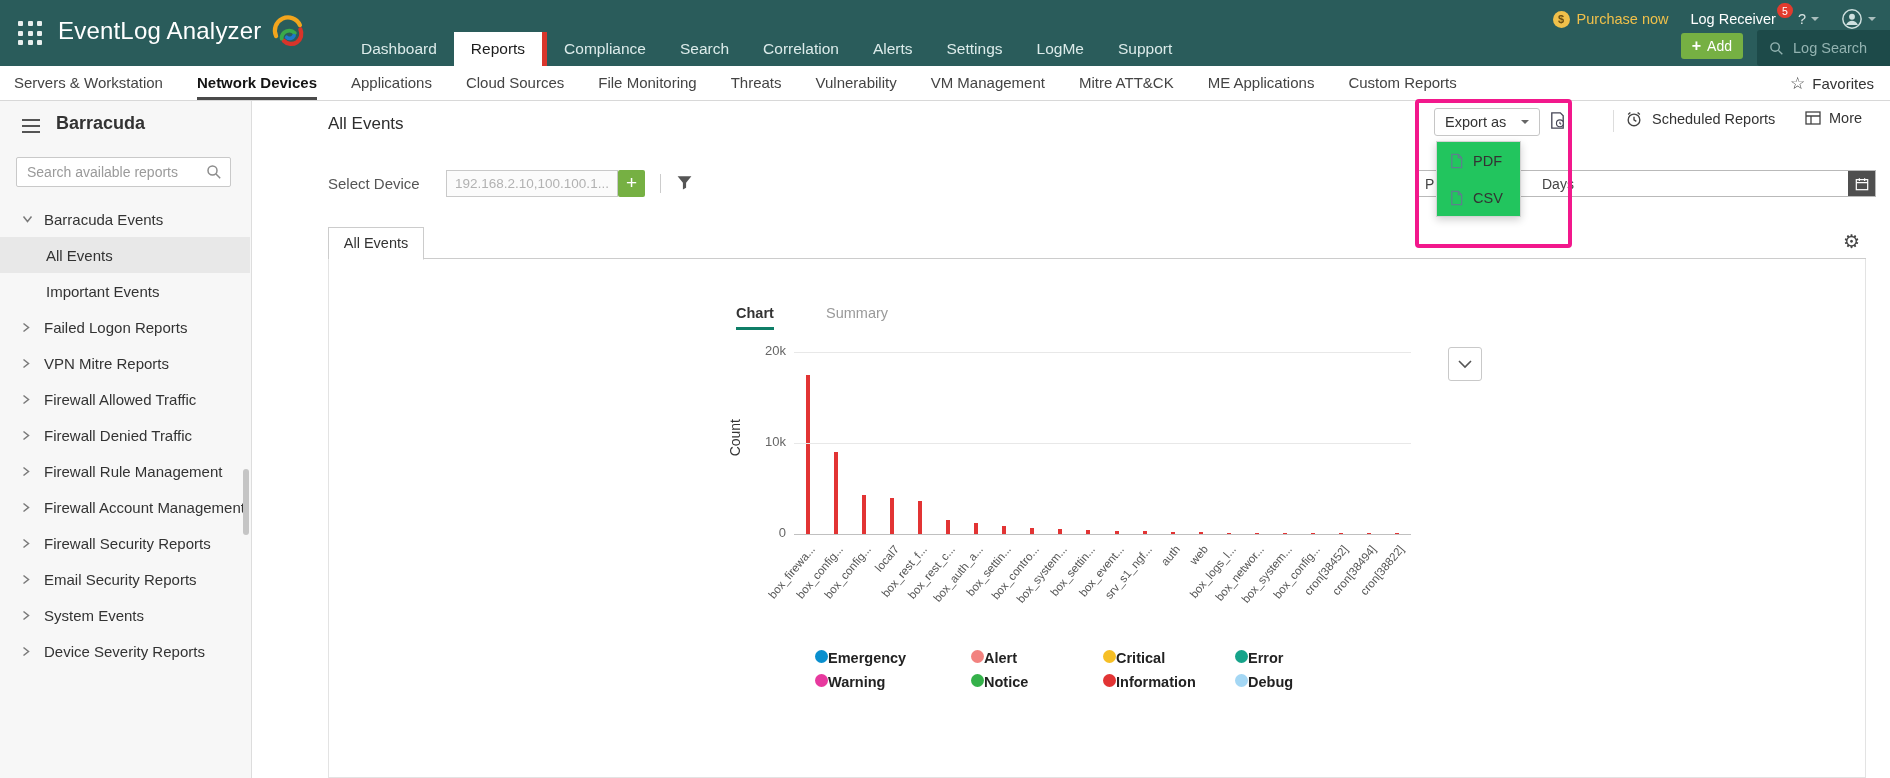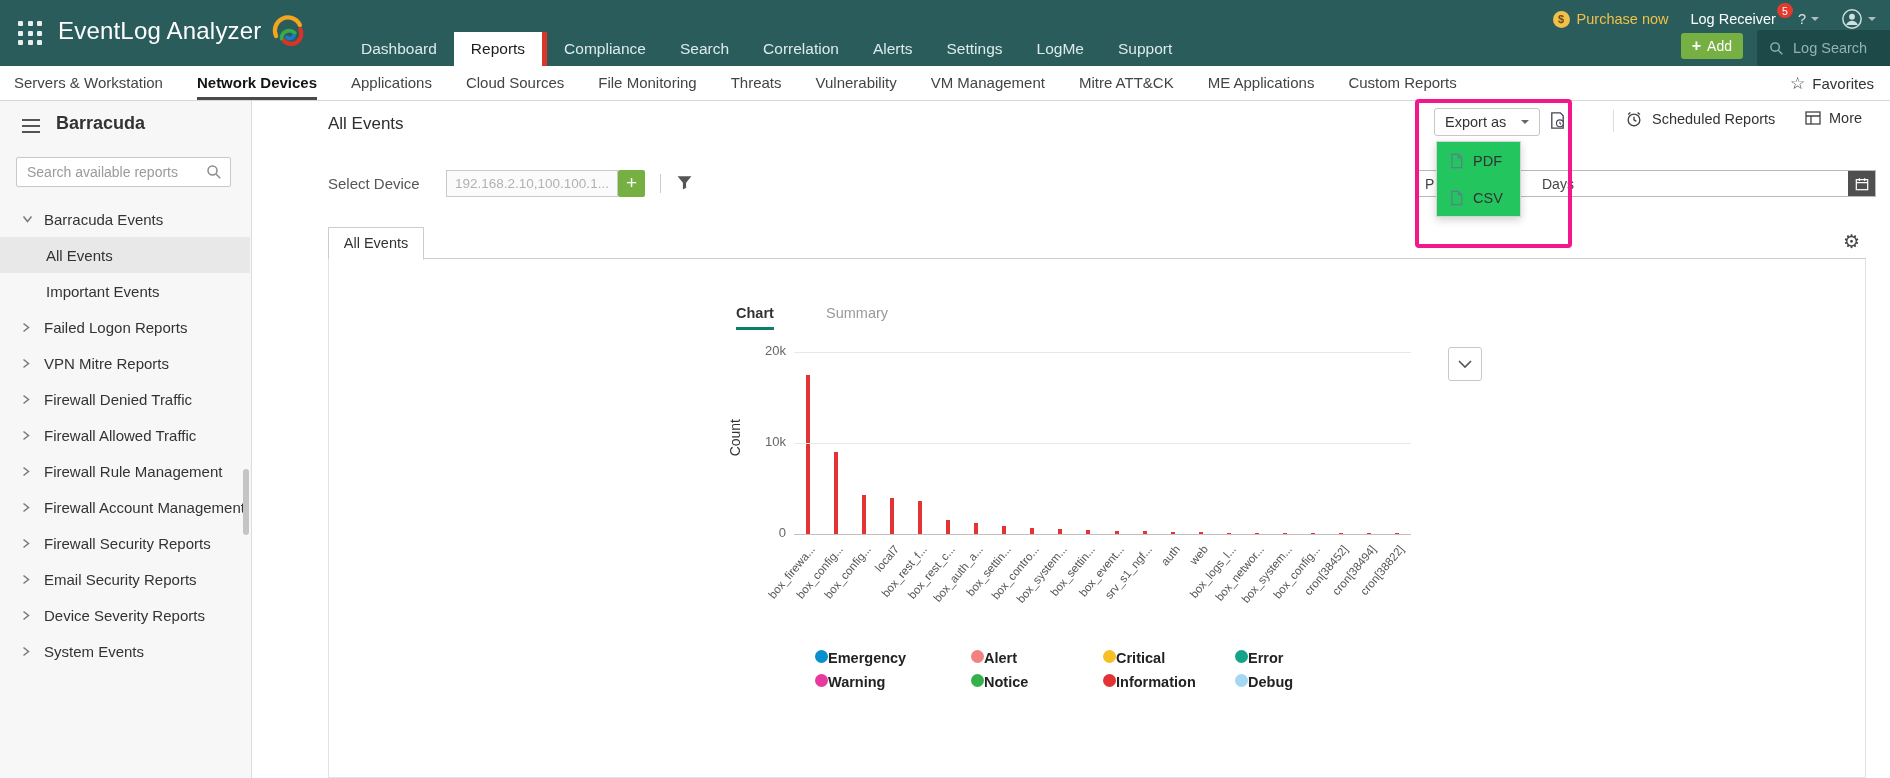--- a/index.html
+++ b/index.html
@@ -253,36 +253,36 @@
           </svg>
         </span>
         <span class="lbl">VPN Mitre Reports</span>
       </div>
       <div class="tree-row parent">
         <span class="chev">
           <svg width="8" height="11" viewBox="0 0 8 11">
             <polyline points="1.5,1.5 6.5,5.5 1.5,9.5" fill="none" stroke="#7a7a7a" stroke-width="1.5"></polyline>
           </svg>
         </span>
+        <span class="lbl">Firewall Allowed Traffic</span>
+      </div>
+      <div class="tree-row parent">
+        <span class="chev">
+          <svg width="8" height="11" viewBox="0 0 8 11">
+            <polyline points="1.5,1.5 6.5,5.5 1.5,9.5" fill="none" stroke="#7a7a7a" stroke-width="1.5"></polyline>
+          </svg>
+        </span>
         <span class="lbl">Firewall Denied Traffic</span>
       </div>
       <div class="tree-row parent">
         <span class="chev">
           <svg width="8" height="11" viewBox="0 0 8 11">
             <polyline points="1.5,1.5 6.5,5.5 1.5,9.5" fill="none" stroke="#7a7a7a" stroke-width="1.5"></polyline>
           </svg>
         </span>
-        <span class="lbl">Firewall Allowed Traffic</span>
-      </div>
-      <div class="tree-row parent">
-        <span class="chev">
-          <svg width="8" height="11" viewBox="0 0 8 11">
-            <polyline points="1.5,1.5 6.5,5.5 1.5,9.5" fill="none" stroke="#7a7a7a" stroke-width="1.5"></polyline>
-          </svg>
-        </span>
         <span class="lbl">Firewall Rule Management</span>
       </div>
       <div class="tree-row parent">
         <span class="chev">
           <svg width="8" height="11" viewBox="0 0 8 11">
             <polyline points="1.5,1.5 6.5,5.5 1.5,9.5" fill="none" stroke="#7a7a7a" stroke-width="1.5"></polyline>
           </svg>
         </span>
         <span class="lbl">Firewall Account Management</span>
       </div>
@@ -301,29 +301,29 @@
           </svg>
         </span>
         <span class="lbl">Email Security Reports</span>
       </div>
       <div class="tree-row parent">
         <span class="chev">
           <svg width="8" height="11" viewBox="0 0 8 11">
             <polyline points="1.5,1.5 6.5,5.5 1.5,9.5" fill="none" stroke="#7a7a7a" stroke-width="1.5"></polyline>
           </svg>
         </span>
+        <span class="lbl">System Events</span>
+      </div>
+      <div class="tree-row parent">
+        <span class="chev">
+          <svg width="8" height="11" viewBox="0 0 8 11">
+            <polyline points="1.5,1.5 6.5,5.5 1.5,9.5" fill="none" stroke="#7a7a7a" stroke-width="1.5"></polyline>
+          </svg>
+        </span>
         <span class="lbl">Device Severity Reports</span>
-      </div>
-      <div class="tree-row parent">
-        <span class="chev">
-          <svg width="8" height="11" viewBox="0 0 8 11">
-            <polyline points="1.5,1.5 6.5,5.5 1.5,9.5" fill="none" stroke="#7a7a7a" stroke-width="1.5"></polyline>
-          </svg>
-        </span>
-        <span class="lbl">System Events</span>
       </div>
     </div>
   <div class="scroll-thumb"></div>
 </aside>
 
 <main class="main">
   <div class="page-title">All Events</div>
 
   <div class="export-btn">
     <span>Export as</span>

